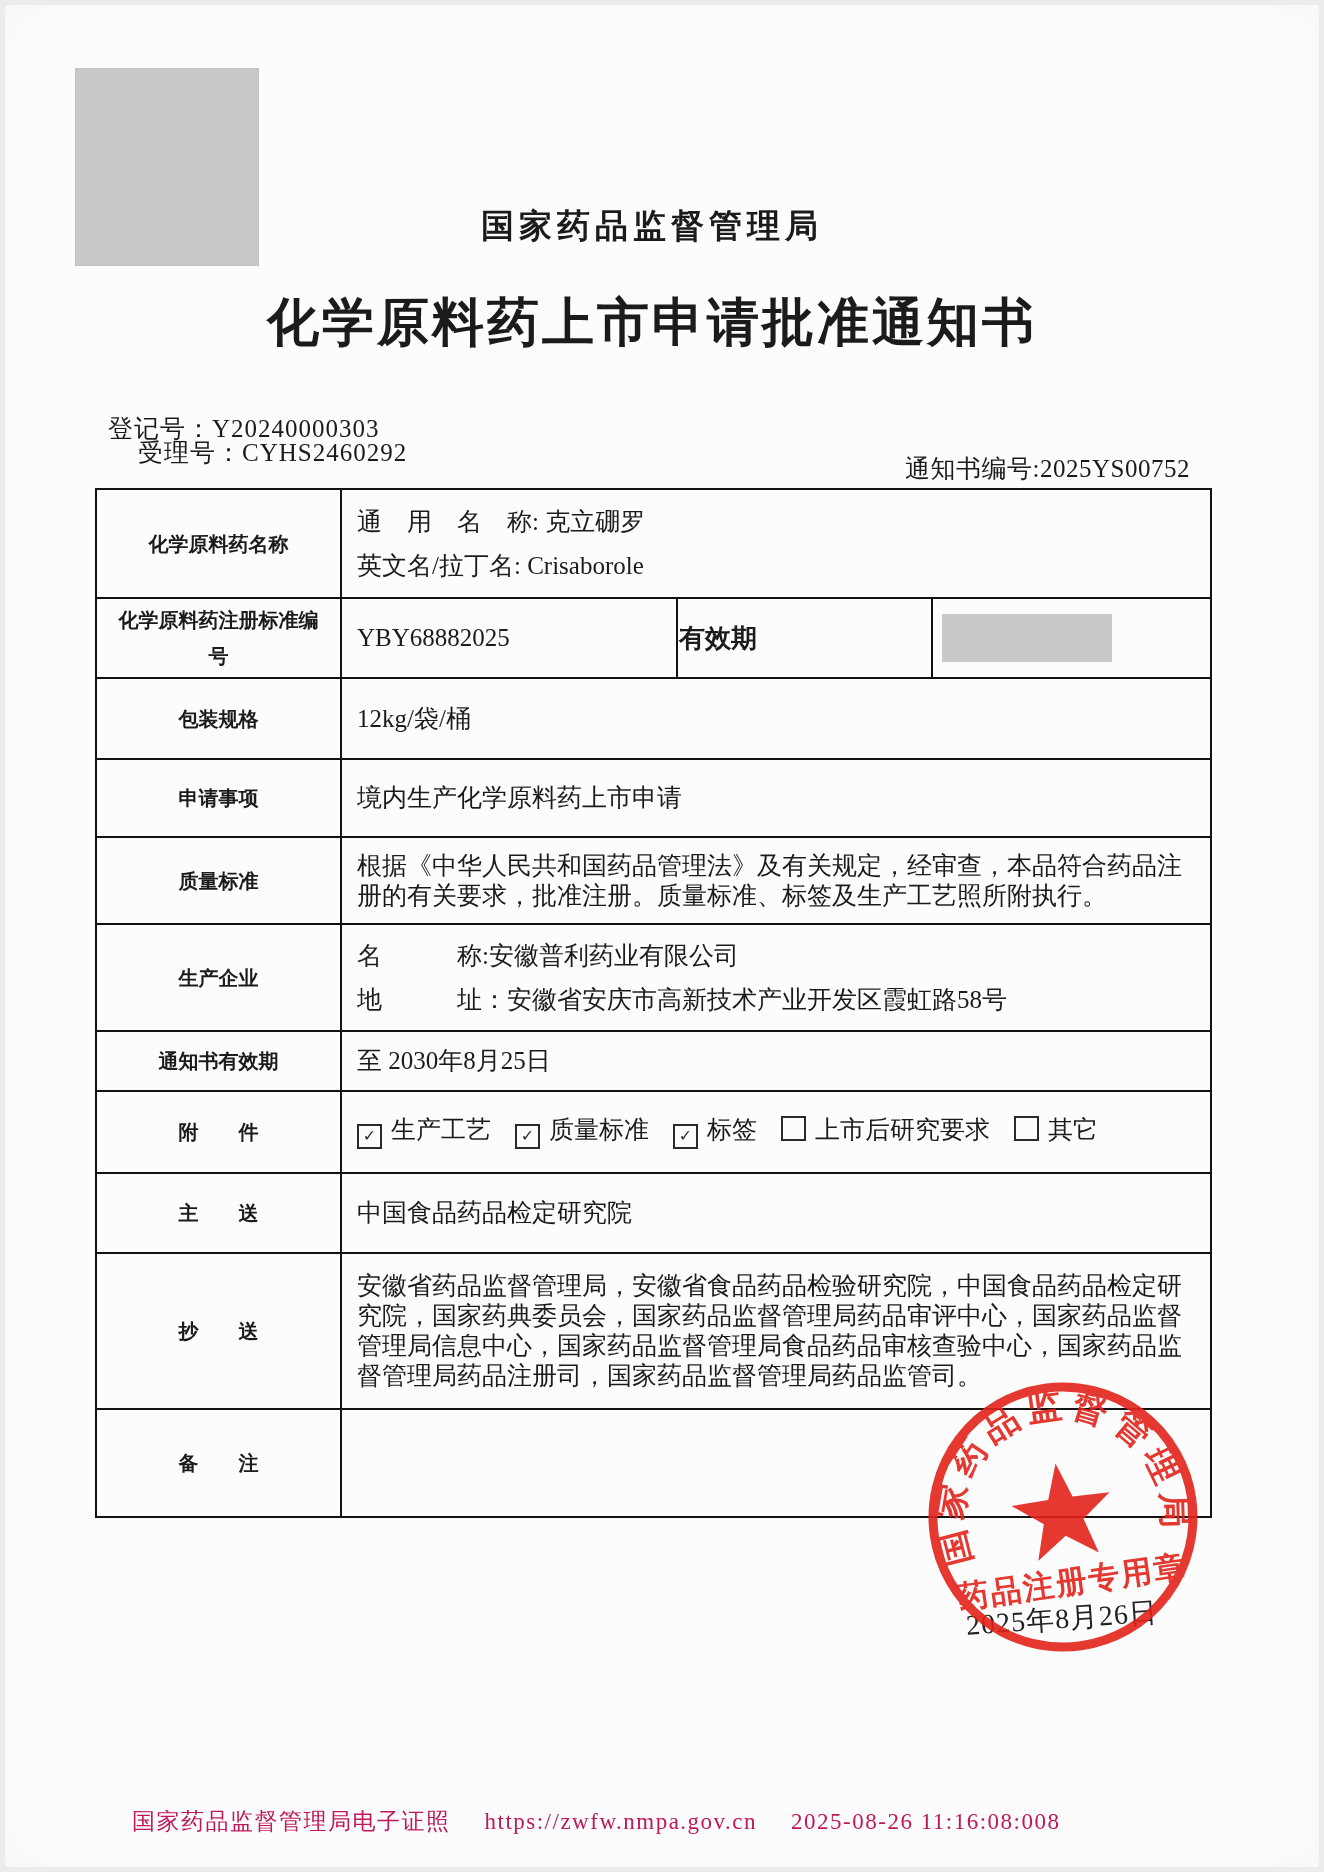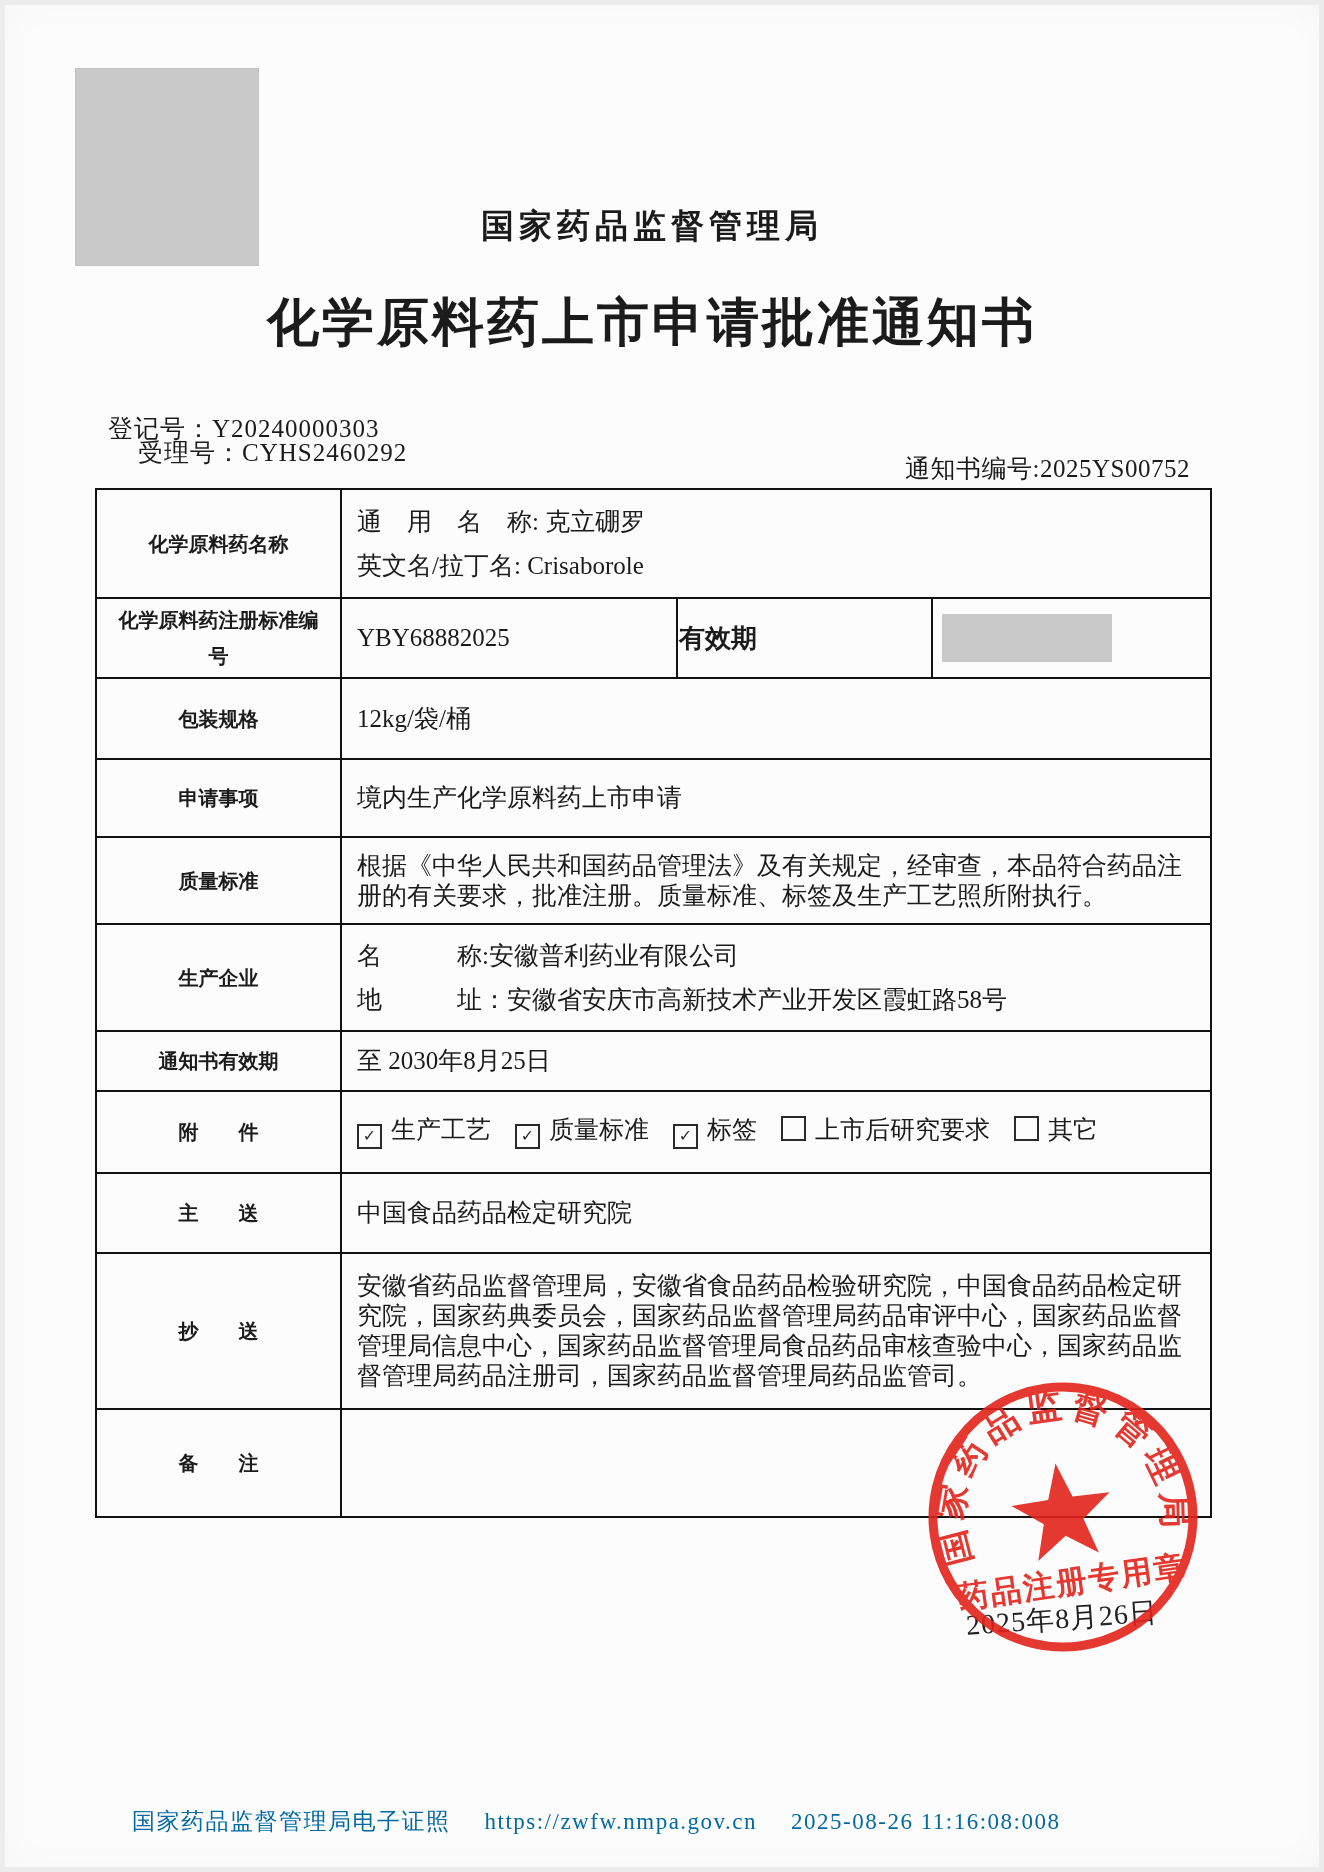--- a/index.html
+++ b/index.html
@@ -56,21 +56,21 @@
   .stamp-date{
     position:absolute;left:966px;top:1600px;font-size:28px;letter-spacing:1px;
     transform:rotate(-4deg);z-index:1;color:#222;
   }
   svg.stamp{
     position:absolute;left:913px;top:1367px;z-index:2;
     transform:rotate(-8deg);opacity:0.9;
   }
   .footer{
     position:absolute;left:132px;top:1806px;font-size:23px;
-    color:#0369a1;letter-spacing:1.5px;white-space:nowrap;
+    color:#be185d;letter-spacing:1.5px;white-space:nowrap;
   }
   .footer span{margin-right:34px;}
 </style>
 </head>
 <body>
 
 <div class="page">
 
   <div class="redact-big"></div>
 

